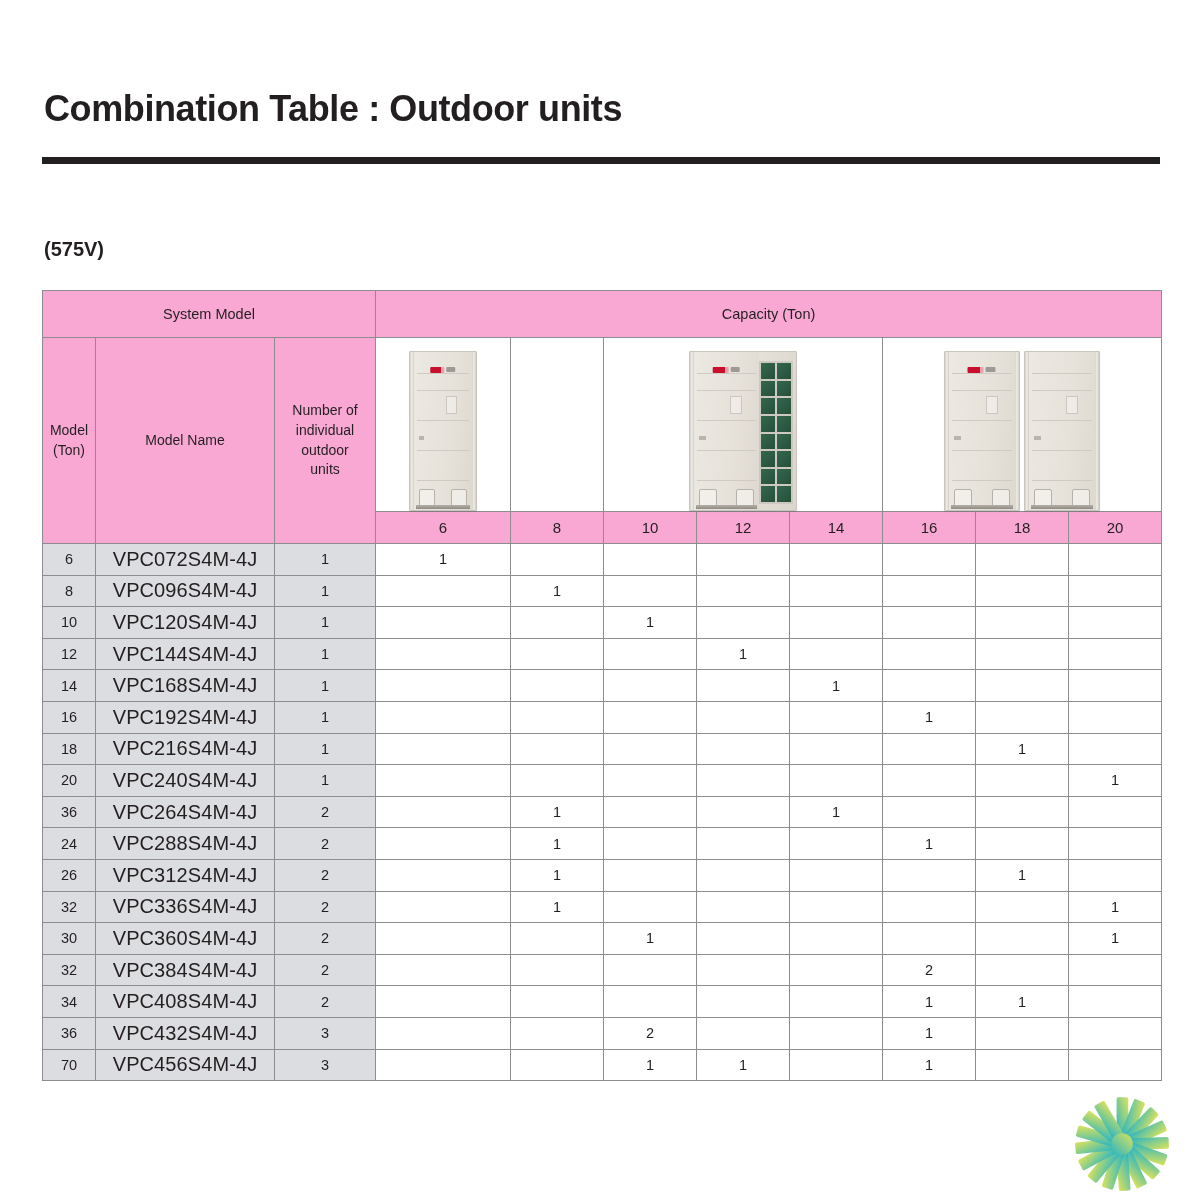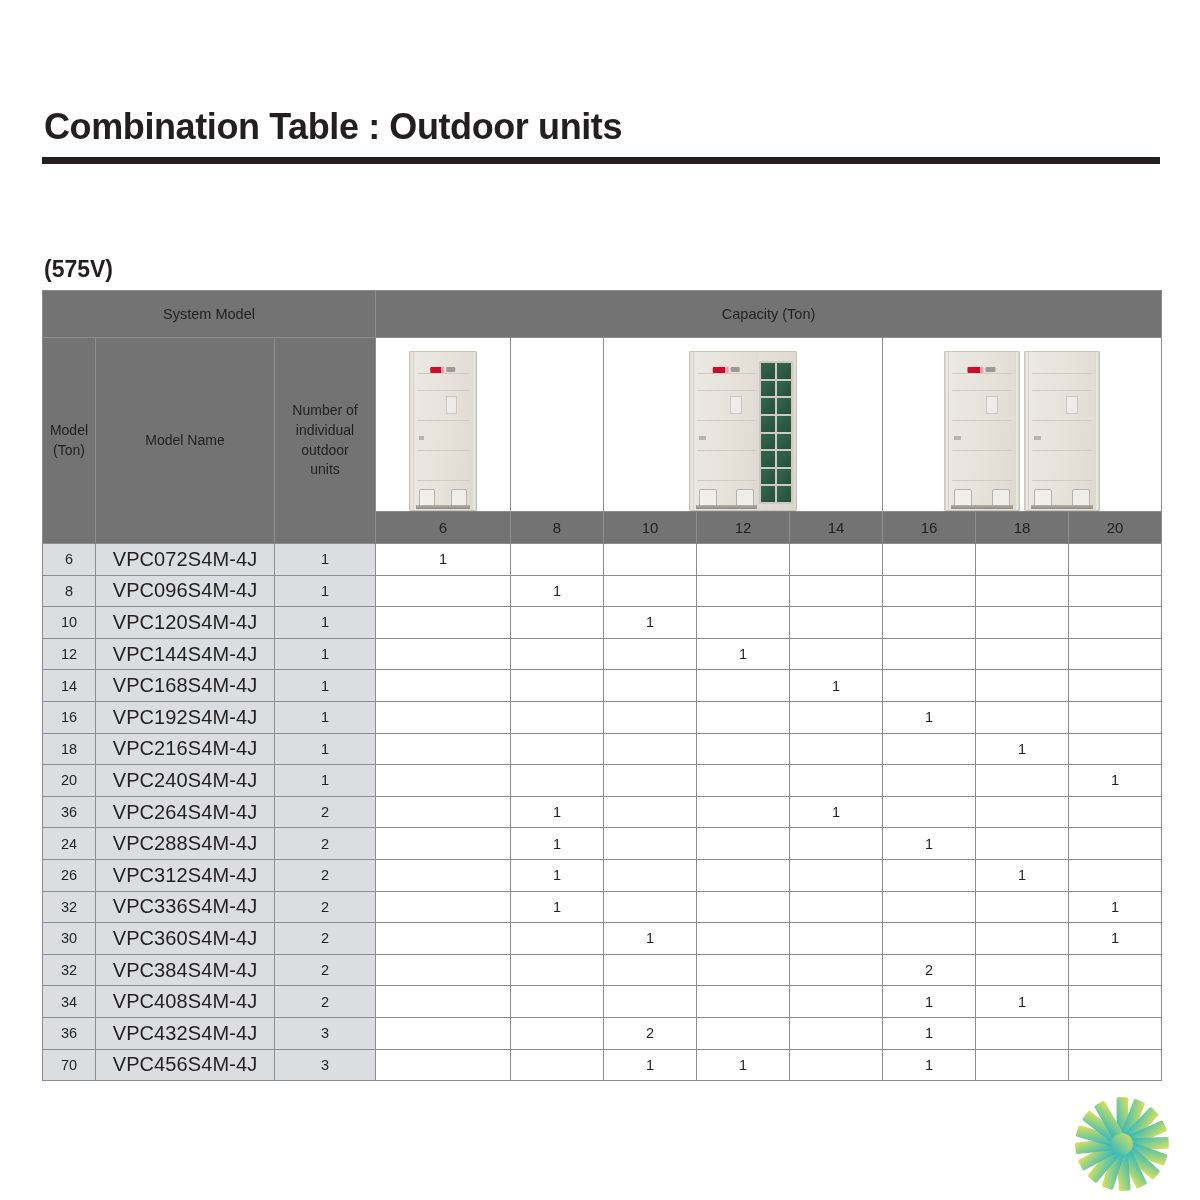--- a/index.html
+++ b/index.html
@@ -13,37 +13,37 @@
   }
   #page {
     position: relative;
     width: 1200px; height: 1200px;
     background: #ffffff;
   }
 
   
   .title {
     position: absolute;
-    left: 44px; top: 106px;
+    left: 44px; top: 88px;
     font-size: 36px;
     font-weight: bold;
     letter-spacing: -0.4px;
     color: #231f20;
     white-space: nowrap;
   }
   .title-rule {
     position: absolute;
     left: 42px; top: 157px;
     width: 1118px; height: 7px;
     background: #231f20;
   }
   .subtitle {
     position: absolute;
-    left: 44px; top: 256px;
-    font-size: 23px;
+    left: 44px; top: 238px;
+    font-size: 20px;
     font-weight: bold;
     color: #231f20;
   }
 
   
   .table-wrap {
     position: absolute;
     left: 42px; top: 290px;
     width: 1119px;
   }
@@ -55,21 +55,21 @@
   }
   table.combo td, table.combo th {
     border: 1px solid #8d8d8f;
     padding: 0;
     text-align: center;
     vertical-align: middle;
     font-weight: normal;
     color: #231f20;
   }
   .hdr {
-    background: #737373;
+    background: #f9a8d4;
   }
   .hdr-top { height: 47px; font-size: 14.5px; }
   .hdr-mid { height: 175px; font-size: 14px; line-height: 1.42; }
   .hdr-num { height: 32px; font-size: 15px; }
   .imgcell { background: #ffffff; padding: 0; position: relative; }
 
   .rowcell { background: #dcdde0; height: 31.6px; font-size: 14.5px; }
   .rowcell.model { font-size: 20px; letter-spacing: 0.1px; }
   .datacell { background: #ffffff; height: 31.6px; font-size: 14.5px; }
 

